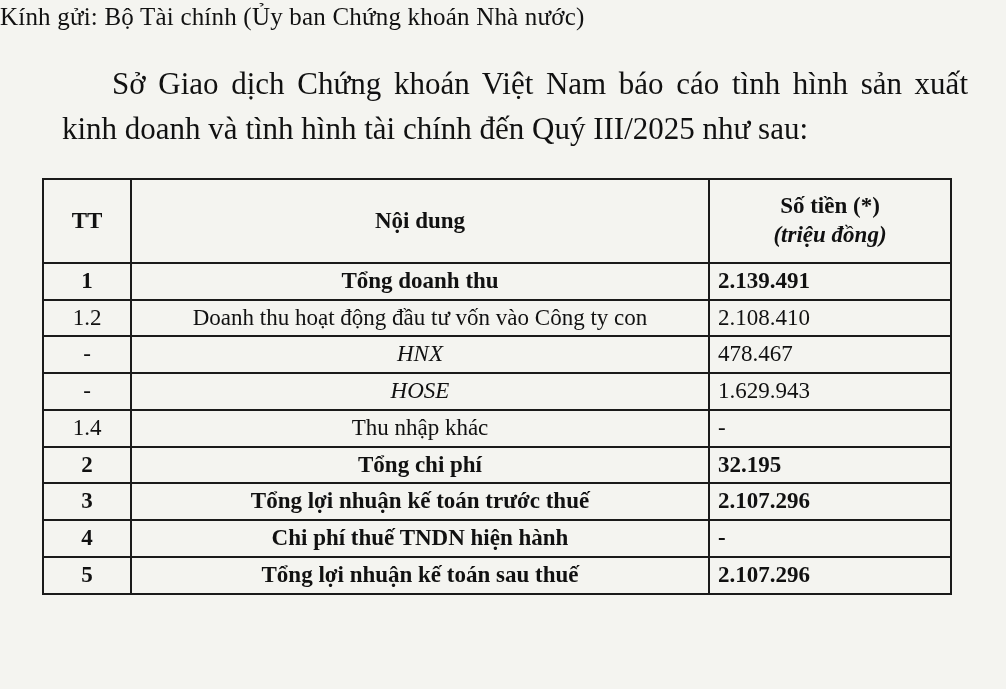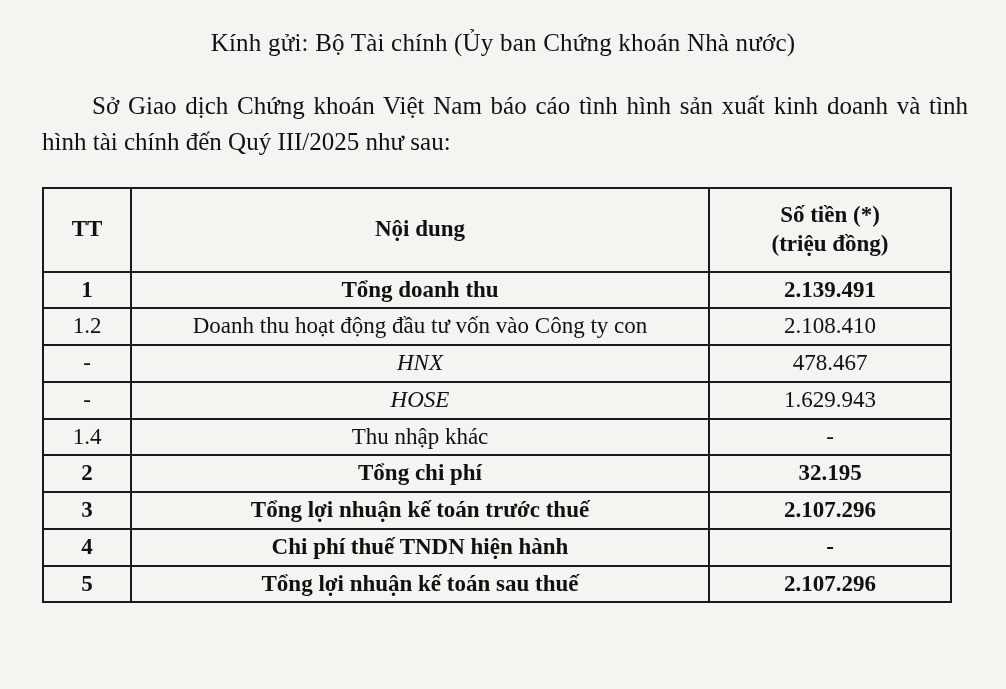--- a/index.html
+++ b/index.html
@@ -15,30 +15,29 @@
     overflow: hidden;
   }
   .page {
     position: relative;
     width: 1006px;
     height: 689px;
     box-sizing: border-box;
     padding: 0;
   }
   .salutation {
-    text-align: center;
     font-size: 25px;
     line-height: 1.2;
-    padding-top: 28px;
+    padding-top: 2px;
     letter-spacing: 0.2px;
   }
   .intro {
-    font-size: 25px;
+    font-size: 31px;
     line-height: 1.45;
-    margin: 30px 38px 0 42px;
+    margin: 30px 38px 0 62px;
     text-align: justify;
   }
   .intro .indent {
     display: inline-block;
     width: 50px;
   }
   table.report {
     border-collapse: collapse;
     margin: 26px 0 0 42px;
     width: 908px;
@@ -58,32 +57,32 @@
   col.c-noidung { width: 578px; }
   col.c-sotien { width: 242px; }
 
   th.head {
     text-align: center;
     font-weight: bold;
     font-size: 24px;
     height: 76px;
   }
   th.head .l1 { display: block; text-align: center; }
-  th.head .l2 { display: block; }
+  th.head .l2 { display: block; font-style: italic; }
 
   td.tt {
     text-align: center;
     font-size: 22px;
   }
   td.noidung {
     text-align: center;
     font-size: 23px;
   }
   td.sotien {
-    text-align: center;
+    text-align: left;
     font-size: 23px;
     padding-right: 14px;
   }
   tr.bold td {
     font-weight: bold;
   }
   tr.italic td.noidung {
     font-style: italic;
     margin-left: 9px;
   }

